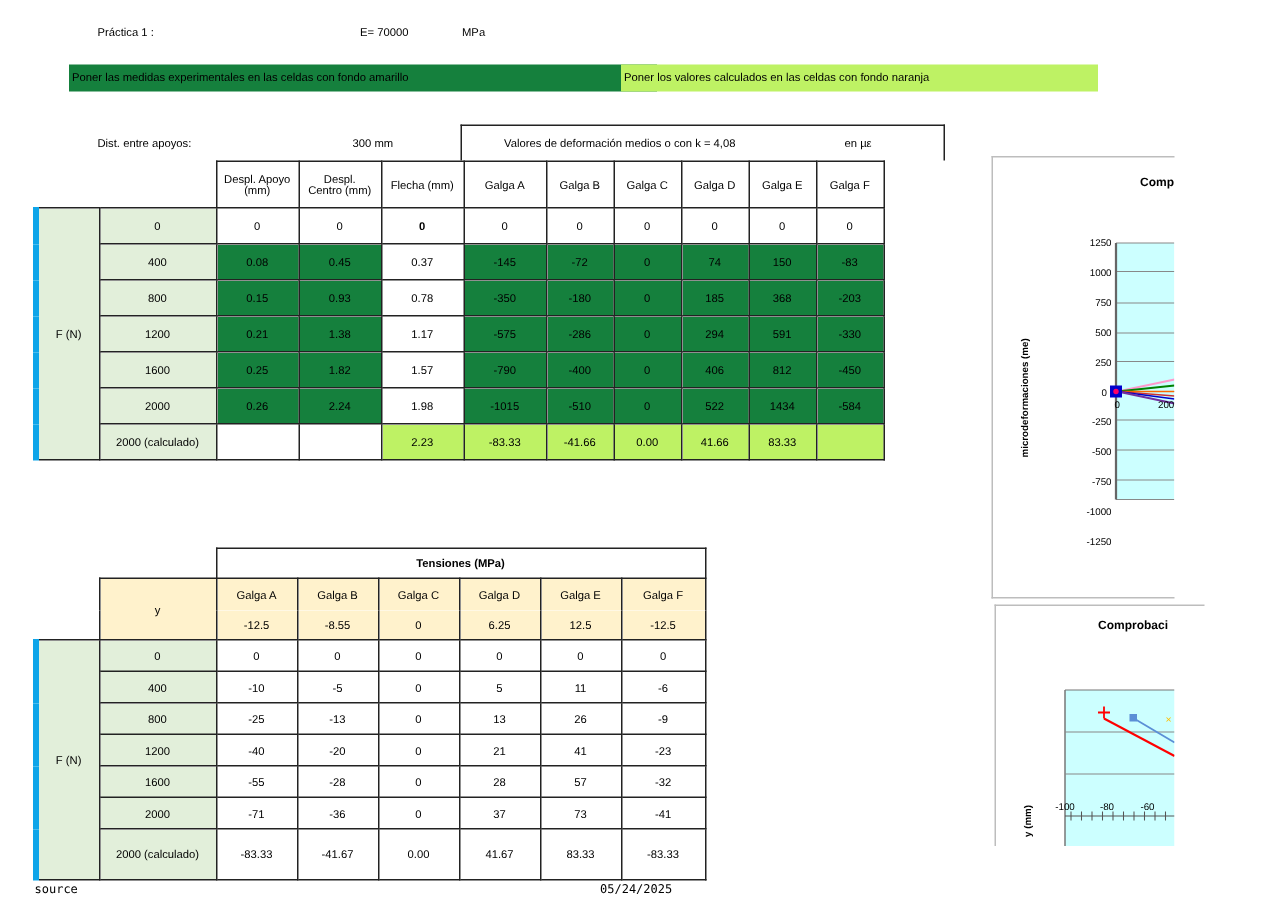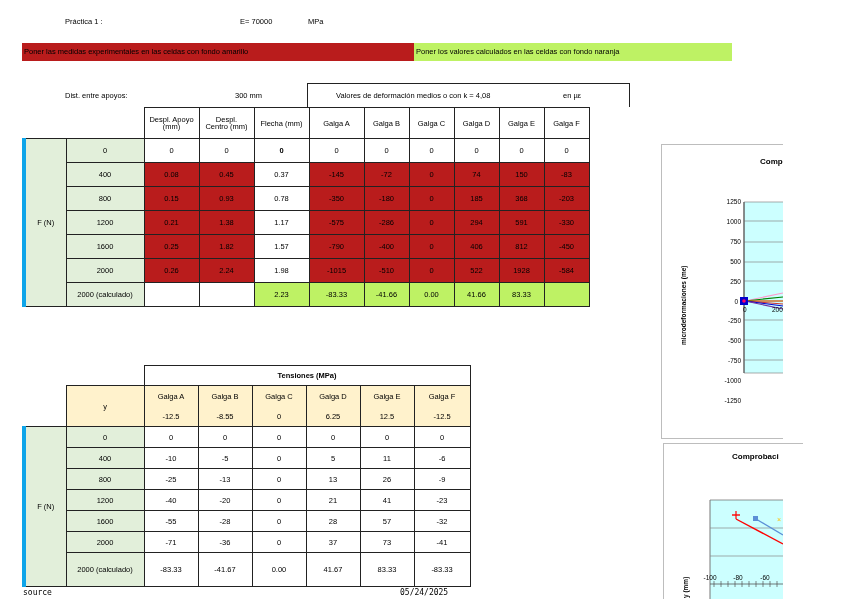--- a/index.html
+++ b/index.html
@@ -1,31 +1,31 @@
 <!DOCTYPE html>
 <html><head>
 <meta charset="utf-8">
 <style>
   html, body { margin:0; padding:0; background:#ffffff; }
   body { width:848px; height:599px; position:relative; overflow:hidden;
          font-family:"Liberation Sans", sans-serif; color:#000; }
   .abs { position:absolute; }
   .t { font-size:7.5px; white-space:nowrap; }
   .bar { position:absolute; height:18px; line-height:18px; font-size:7.5px; padding-left:2px; box-sizing:border-box; white-space:nowrap; }
-  .yellow { background:#b91c1c; }
+  .yellow { background:#15803d;margin-left:24px; }
   .orange { background:#bef264; }
   .green { background:#e2efda; }
   .cream { background:#fff2cc; }
   table.grid { position:absolute; border-collapse:collapse; table-layout:fixed; font-size:7.5px; }
   table.grid td { border:1px solid #222; text-align:center; vertical-align:middle; padding:0; overflow:hidden; white-space:nowrap; }
   table.grid td.nb { border:none; background:transparent; }
   table.grid td.thick-l { border-left:4px solid #0ea5e9; }
   .hdr2 { line-height:7px; }
   .bold { font-weight:bold; }
-  .chartbox { position:absolute; background:#fff; border:1px solid #bdbdbd; overflow:hidden;margin-top:40px; }
+  .chartbox { position:absolute; background:#fff; border:1px solid #bdbdbd; overflow:hidden; }
   .footer { position:absolute; font-family:"DejaVu Sans Mono", monospace; font-size:8px; }
 </style>
 </head>
 <body>
 
 <div class="abs t" style="left:65px;top:17px;">Práctica 1 :</div>
 <div class="abs t" style="left:240px;top:17px;">E= 70000</div>
 <div class="abs t" style="left:308px;top:17px;">MPa</div>
 
 <div class="bar yellow" style="left:22px;top:43px;width:392px;">Poner las medidas experimentales en las celdas con fondo amarillo</div>
@@ -135,21 +135,21 @@
   </tr>
   <tr style="height:24px;">
     <td class="green">2000</td>
     <td class="yellow">0.26</td>
     <td class="yellow">2.24</td>
     <td>1.98</td>
     <td class="yellow">-1015</td>
     <td class="yellow">-510</td>
     <td class="yellow">0</td>
     <td class="yellow">522</td>
-    <td class="yellow">1928</td>
+    <td class="yellow">1434</td>
     <td class="yellow">-584</td>
   </tr>
   <tr style="height:24px;">
     <td class="green">2000 (calculado)</td>
     <td></td>
     <td></td>
     <td class="orange">2.23</td>
     <td class="orange">-83.33</td>
     <td class="orange">-41.66</td>
     <td class="orange">0.00</td>

